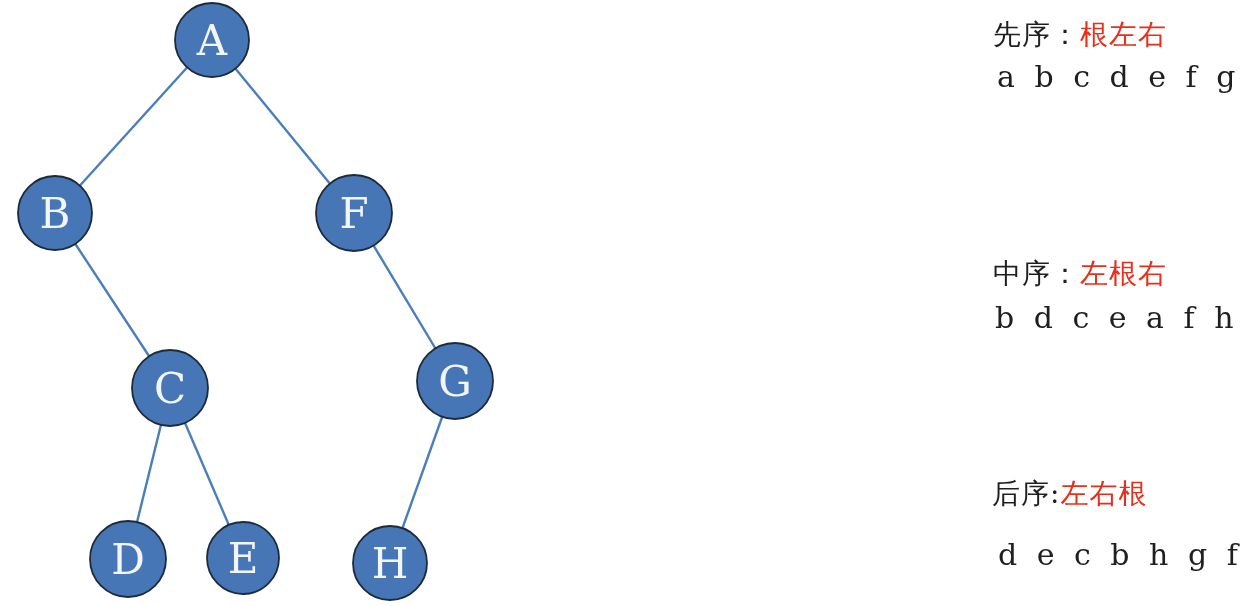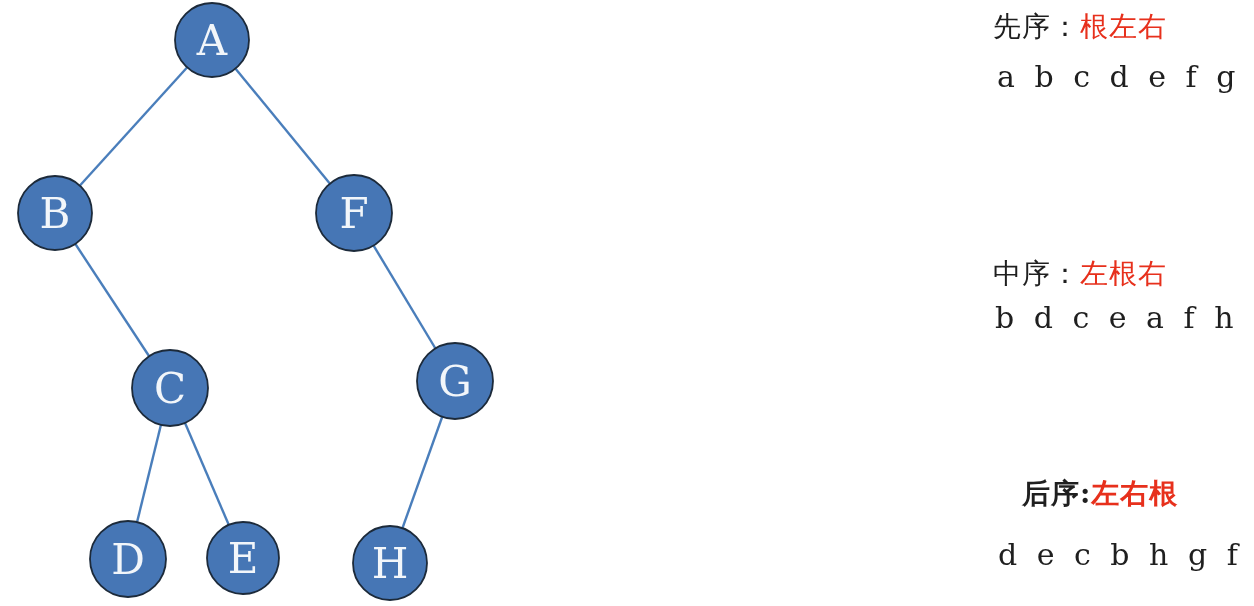--- a/index.html
+++ b/index.html
@@ -53,25 +53,25 @@
   }
   .trav-seq {
     position: absolute;
     font-size: 30px;
     line-height: 1.1;
     color: var(--text-color, #1f1f1f);
     white-space: nowrap;
     word-spacing: 8px;
     letter-spacing: 1px;
   }
-  #label-preorder  { left: 993px;  top: 12px; text-align: right;  }
+  #label-preorder  { left: 993px;  top: 20px; text-align: right;  }
   #seq-preorder    { left: 997px;  top: 60px;  }
   #label-inorder   { left: 993px;  top: 259px; }
   #seq-inorder     { left: 995px;  top: 301px; }
-  #label-postorder { left: 1022px; top: 479px; font-weight: bold; }
+  #label-postorder { left: 992px; top: 479px; }
   #seq-postorder   { left: 998px;  top: 538px; }
 </style>
 </head>
 <body>
 
 <div id="stage">
 
   <svg id="tree-svg" width="520" height="606" viewBox="0 0 520 606">
 
     <g>

